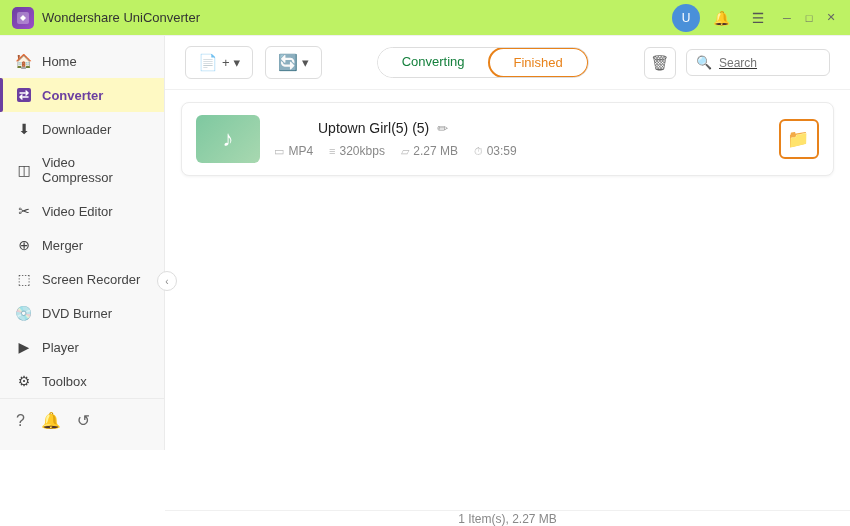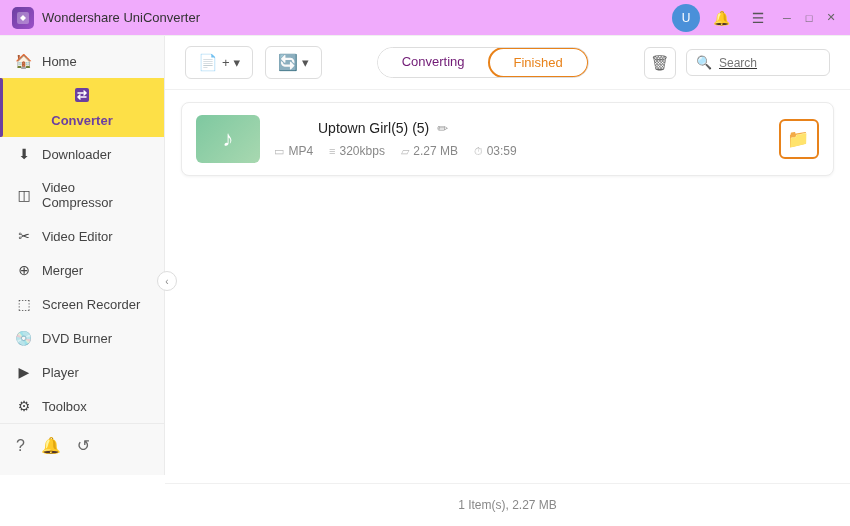--- a/index.html
+++ b/index.html
@@ -9,21 +9,21 @@
       width: 850px;
       height: 526px;
       overflow: hidden;
       display: flex;
       flex-direction: column;
     }
 
     
     .titlebar {
       height: 36px;
-      background: #f0abfc;
+      background: #bef264;
       display: flex;
       align-items: center;
       padding: 0 12px;
       border-bottom: 1px solid #f0f0f0;
       flex-shrink: 0;
     }
     .titlebar-logo {
       width: 22px;
       height: 22px;
       background: linear-gradient(135deg, #6b3fa0, #9b4fc8);
@@ -92,24 +92,23 @@
       display: flex;
       align-items: center;
       padding: 9px 16px;
       cursor: pointer;
       font-size: 13px;
       color: #444;
       gap: 10px;
       position: relative;
     }
     .sidebar-item.active {
-      background: #fde047;
+      background: #fef9c3;
       color: #6b3fa0;
       font-weight: 600;
-      flex-direction: column;
     }
     .sidebar-item.active::before {
       content: '';
       position: absolute;
       left: 0;
       top: 0;
       bottom: 0;
       width: 3px;
       background: #6b3fa0;
       border-radius: 0 2px 2px 0;
@@ -199,21 +198,21 @@
     .tab-container {
       display: flex;
       border: 1px solid #ddd;
       border-radius: 20px;
       overflow: hidden;
     }
     .tab {
       padding: 6px 24px;
       font-size: 13px;
       cursor: pointer;
-      color: #701a75;
+      color: #15803d;
       background: #fff;
     }
     .tab.active {
       background: #fff;
       color: #e8821a;
       border: 2px solid #e8821a;
       border-radius: 18px;
       margin: -1px;
       font-weight: 400;
     }
@@ -333,21 +332,21 @@
       display: flex;
       align-items: center;
       justify-content: center;
       cursor: pointer;
       color: #e8821a;
       font-size: 18px;
     }
 
     
     .statusbar {
-      height: 43px;
+      height: 16px;
       border-top: 1px solid #f0f0f0;
       display: flex;
       align-items: center;
       justify-content: center;
       font-size: 12px;
       color: #888;
       flex-shrink: 0;
     }
   </style>
 </head>

